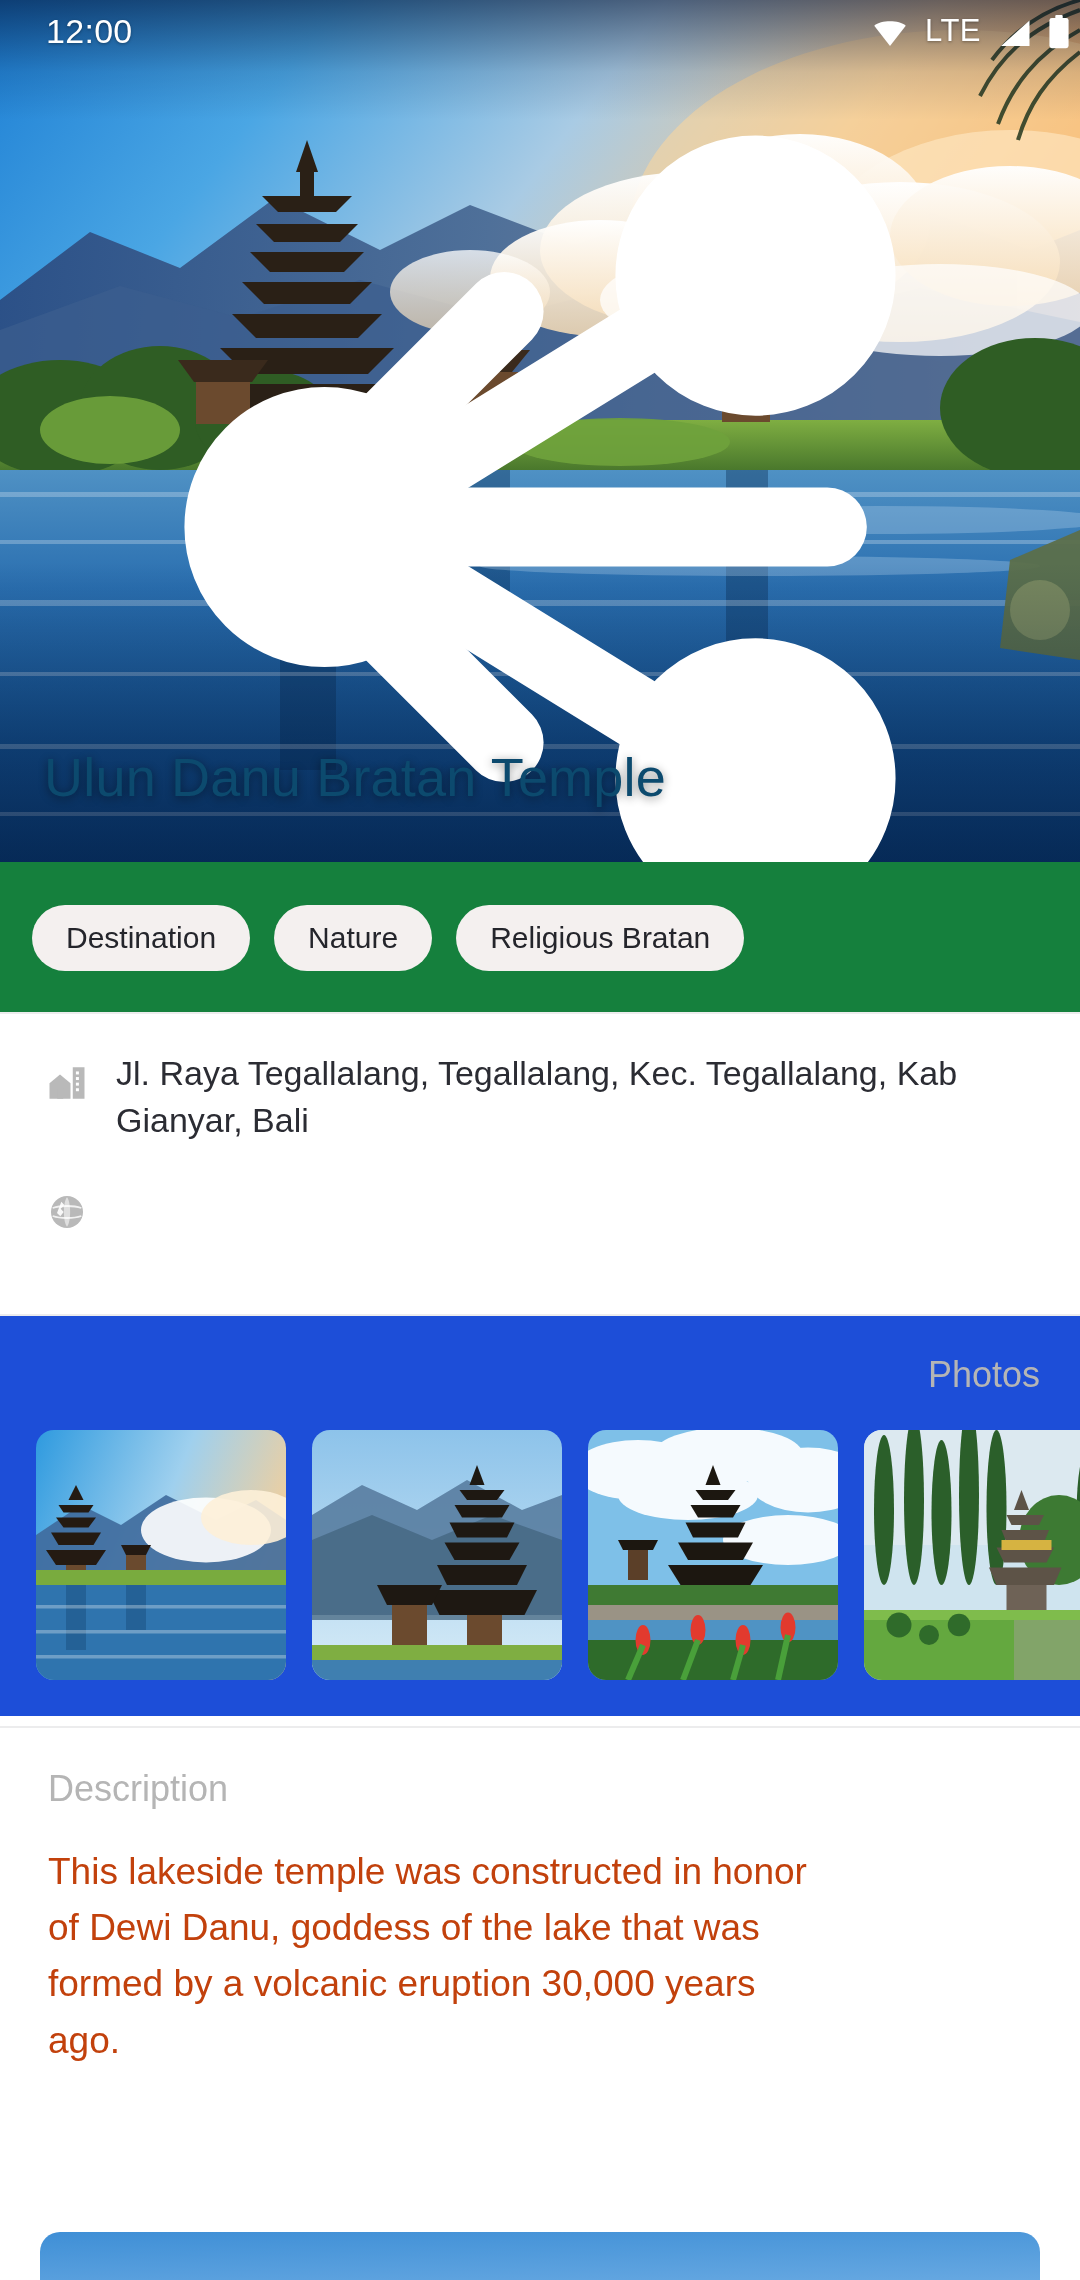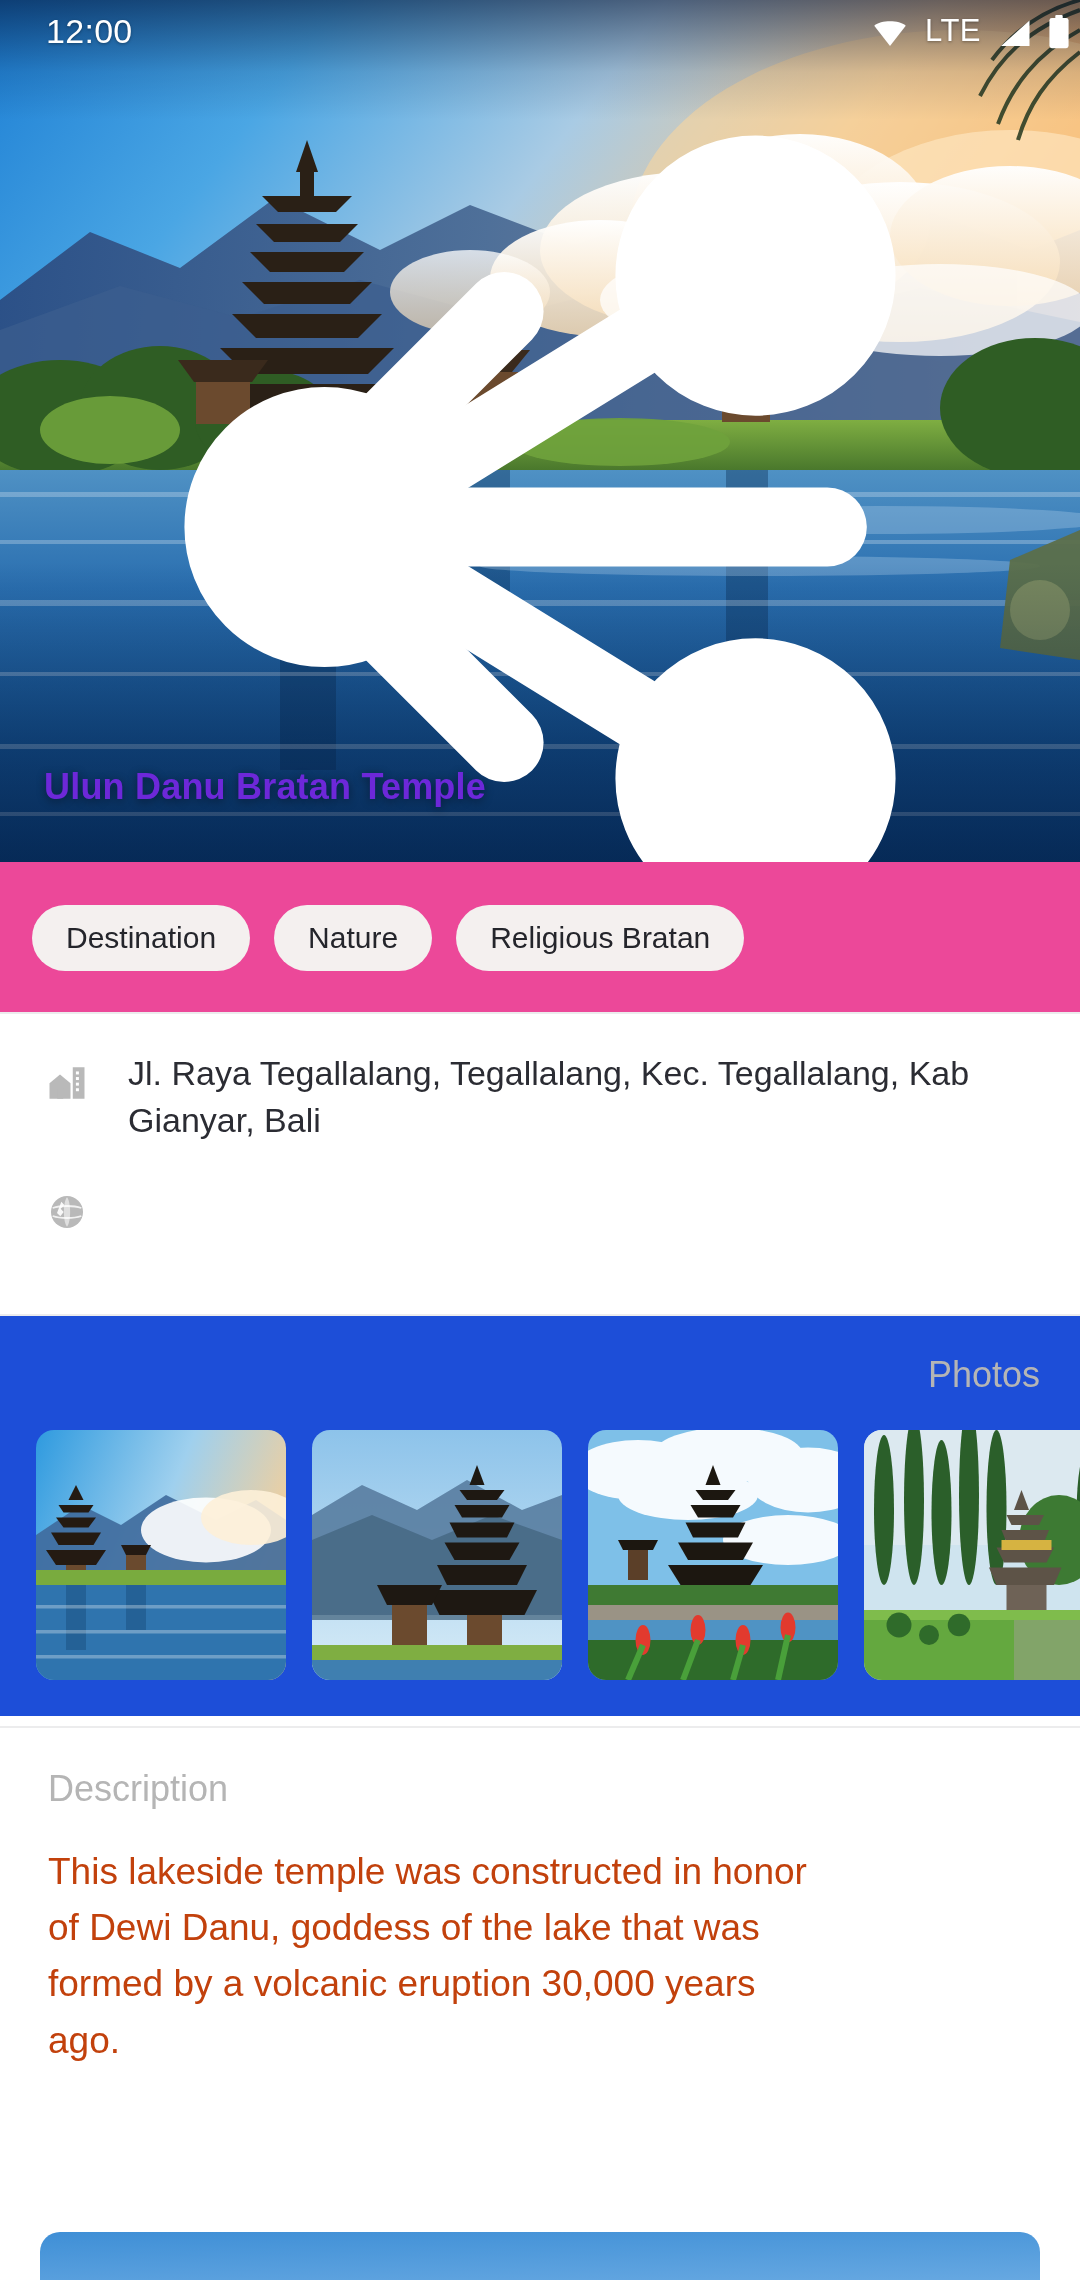--- a/index.html
+++ b/index.html
@@ -41,44 +41,44 @@
     z-index:12;
   }
   .hero-actions{
     position:absolute; top:96px; left:0; width:1080px; height:110px; z-index:20;
     display:flex; align-items:center; justify-content:space-between; padding:0 34px 0 38px;
   }
   .iconbtn{ width:74px; height:74px; display:flex; align-items:center; justify-content:center;
     cursor:pointer; }
   .hero-title{
     position:absolute; left:44px; bottom:54px; z-index:20;
-    color:#6d28d9; font-size:36px; font-weight:700; letter-spacing:.2px;
+    color:#0c4a6e; font-size:54px; font-weight:400; letter-spacing:.2px;
     text-shadow:0 2px 10px rgba(0,0,0,.45);
   }
 
   
   .tags{
     position:absolute; top:862px; left:0; width:1080px; height:152px;
-    display:flex; align-items:center; gap:24px; padding:0 32px; background:#ec4899;
+    display:flex; align-items:center; gap:24px; padding:0 32px; background:#15803d;
   }
   .chip{
     background:#f4f0ef; border-radius:44px; padding:0 34px; height:66px;
     display:flex; align-items:center; justify-content:center;
     font-size:30px; color:#24252b; cursor:pointer; white-space:nowrap;
   }
 
   .divider{ width:1080px; height:2px; background:#ececed; }
 
   
   .info{ position:absolute; top:1014px; left:0; width:1080px; background:#fff; padding:36px 0 34px; }
   .info-row{ display:flex; align-items:flex-start; padding:0 40px; margin-bottom:36px; }
   .info-row:last-child{ margin-bottom:4px; }
   .info-ico{ width:54px; min-width:54px; height:54px; display:flex; align-items:center;
     justify-content:center; margin-top:6px; }
-  .info-text{ margin-left:34px; font-size:34px; line-height:1.37; color:#2b2c33; }
+  .info-text{ margin-left:22px; font-size:34px; line-height:1.37; color:#2b2c33; }
   .link-text{ color:#2b2c33; }
 
   
   .section-head{ font-size:36px; color:#b5b5b5; padding:0 40px; }
   .photos{ position:absolute; top:1316px; left:0; width:1080px; background:#1d4ed8;
     padding:38px 0 36px;text-align:right; }
   .photo-strip{ display:flex; gap:26px; padding:34px 0 0 36px; }
   .thumb{ width:250px; min-width:250px; height:250px; border-radius:18px; overflow:hidden;
     position:relative; cursor:pointer; }
   .thumb svg{ width:250px; height:250px; display:block; }

